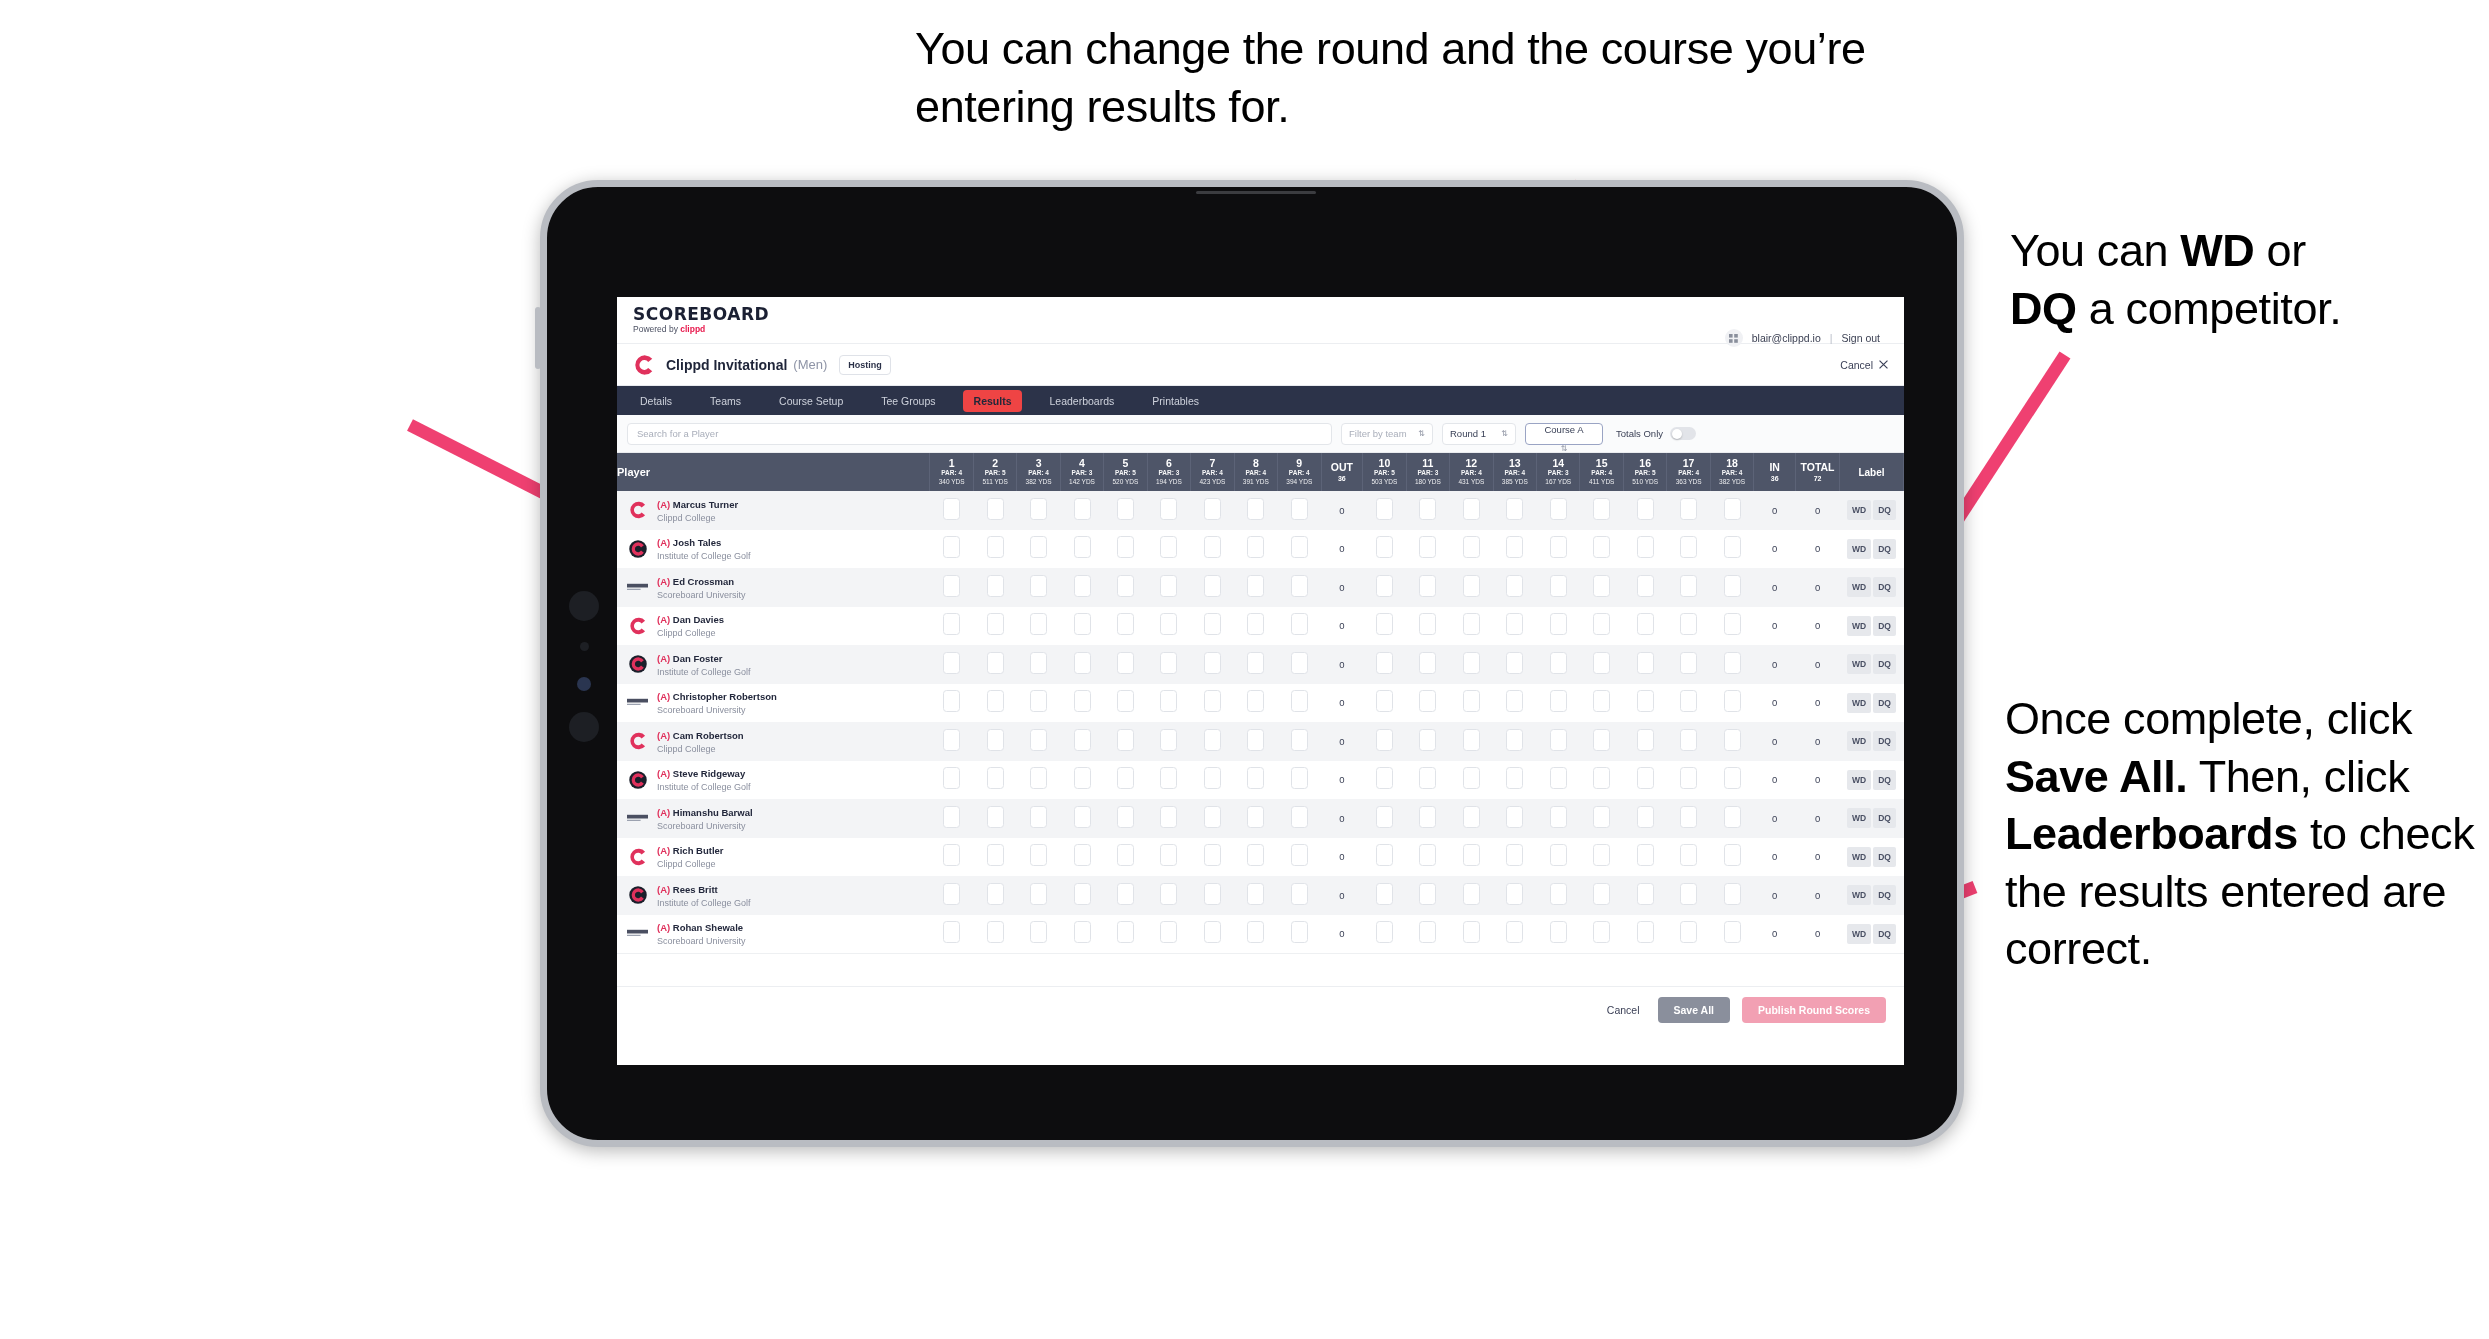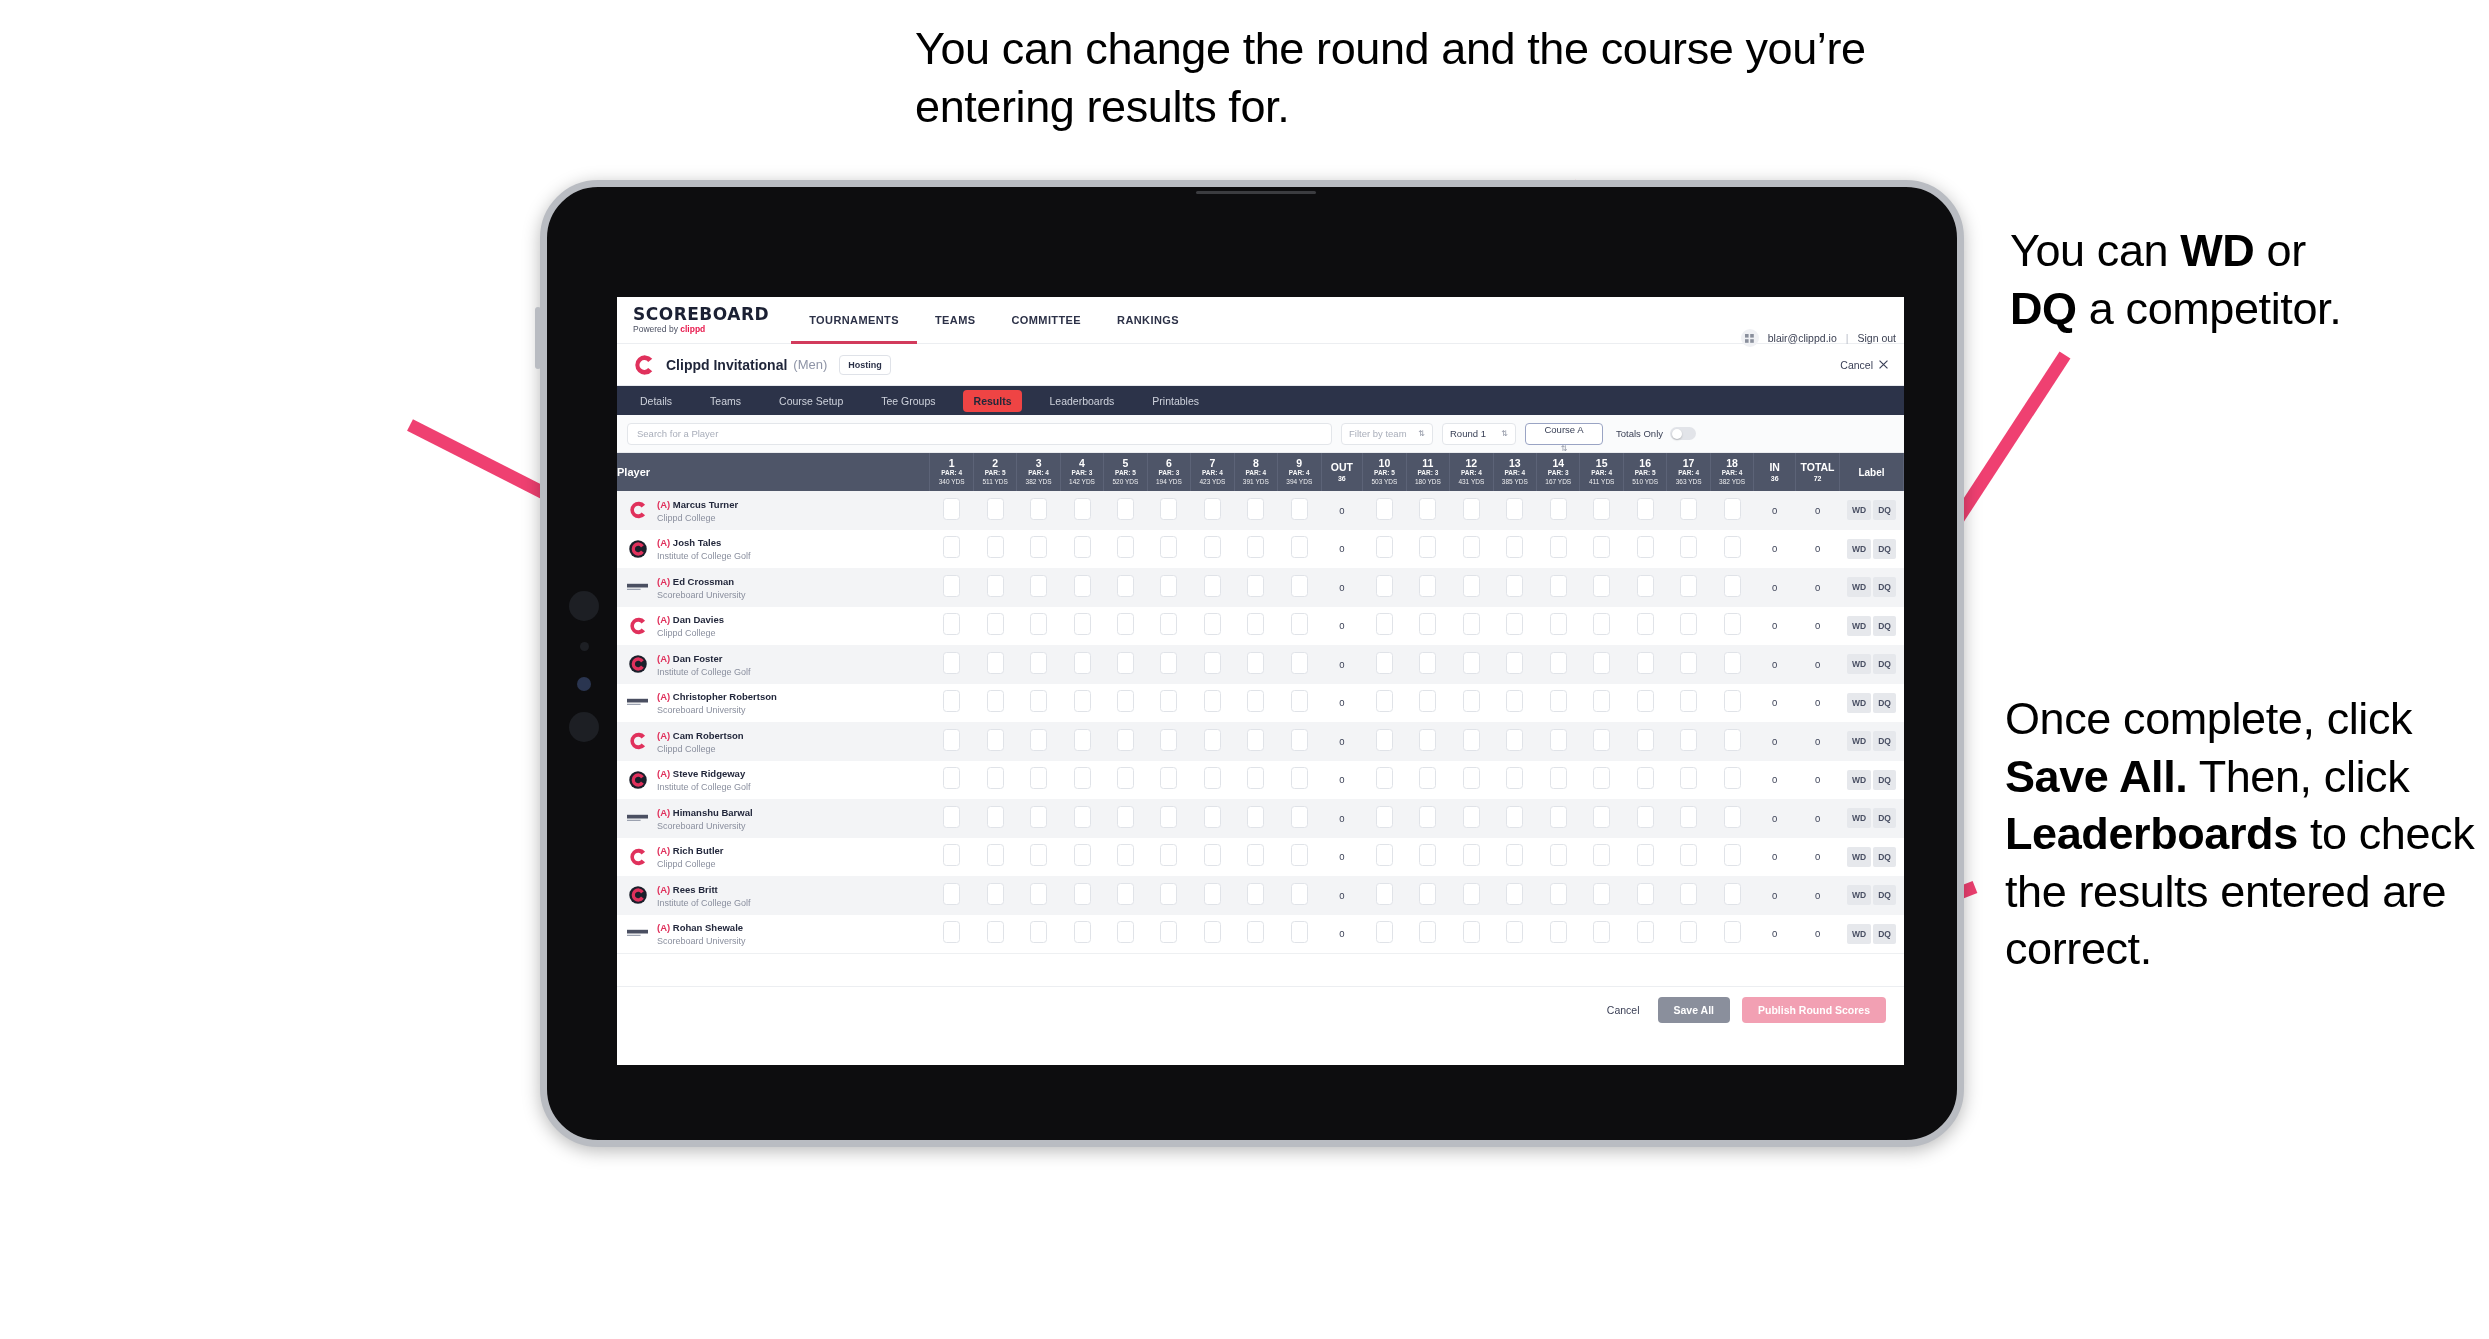--- a/index.html
+++ b/index.html
@@ -81,21 +81,21 @@
     display: flex; align-items: center; padding: 0 18px;
     font-size: 11px; font-weight: 600; letter-spacing: .4px; color: #2c3147;
     cursor: pointer; position: relative;
   }
   .topnav-item.active::after {
     content: ""; position: absolute; left: 0; right: 0; bottom: 0; height: 2.5px;
     background: #d23b5c;
   }
   .topnav-right {
     margin-left: auto; display: flex; align-items: center; gap: 9px;
-    padding-right: 8px; font-size: 10.5px; color: #3a3f52; margin-top: 36px;
+    padding-right: 24px; font-size: 10.5px; color: #3a3f52; margin-top: 36px;
   }
   .grid-icon {
     width: 18px; height: 18px; border-radius: 50%; background: #f0f1f4;
     display: flex; align-items: center; justify-content: center;
   }
   .grid-icon svg { display: block; }
   .sep { color: #b9bdc8; }
 
   
   #tourbar {
@@ -251,26 +251,20 @@
     <div class="cam-dot" style="left:33px;top:455px;width:9px;height:9px;"></div>
     <div class="cam-dot" style="left:30px;top:490px;width:14px;height:14px;background:#2a3550;"></div>
     <div class="cam-dot" style="left:22px;top:525px;width:30px;height:30px;"></div>
 
     <div id="screen">
 
       <div id="topnav">
         <div class="brand">
           <div class="b1">SCOREBOARD</div>
           <div class="b2"><span>Powered by </span><em>clippd</em></div>
-        </div>
-        <div class="topnav-items">
-          <div class="topnav-item active">TOURNAMENTS</div>
-          <div class="topnav-item">TEAMS</div>
-          <div class="topnav-item">COMMITTEE</div>
-          <div class="topnav-item">RANKINGS</div>
         </div>
         <div class="topnav-right">
           <div class="grid-icon">
             <svg width="9" height="9" viewBox="0 0 9 9">
                 <rect x="0" y="0" width="3.6" height="3.6" fill="#8a8f9c"></rect>
                 <rect x="5.2" y="0" width="3.6" height="3.6" fill="#8a8f9c"></rect>
                 <rect x="0" y="5.2" width="3.6" height="3.6" fill="#8a8f9c"></rect>
                 <rect x="5.2" y="5.2" width="3.6" height="3.6" fill="#8a8f9c"></rect>
               </svg>
           </div>

